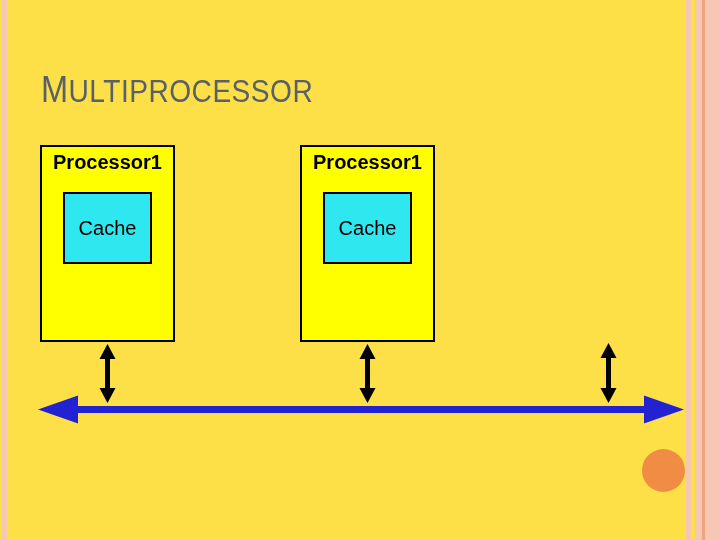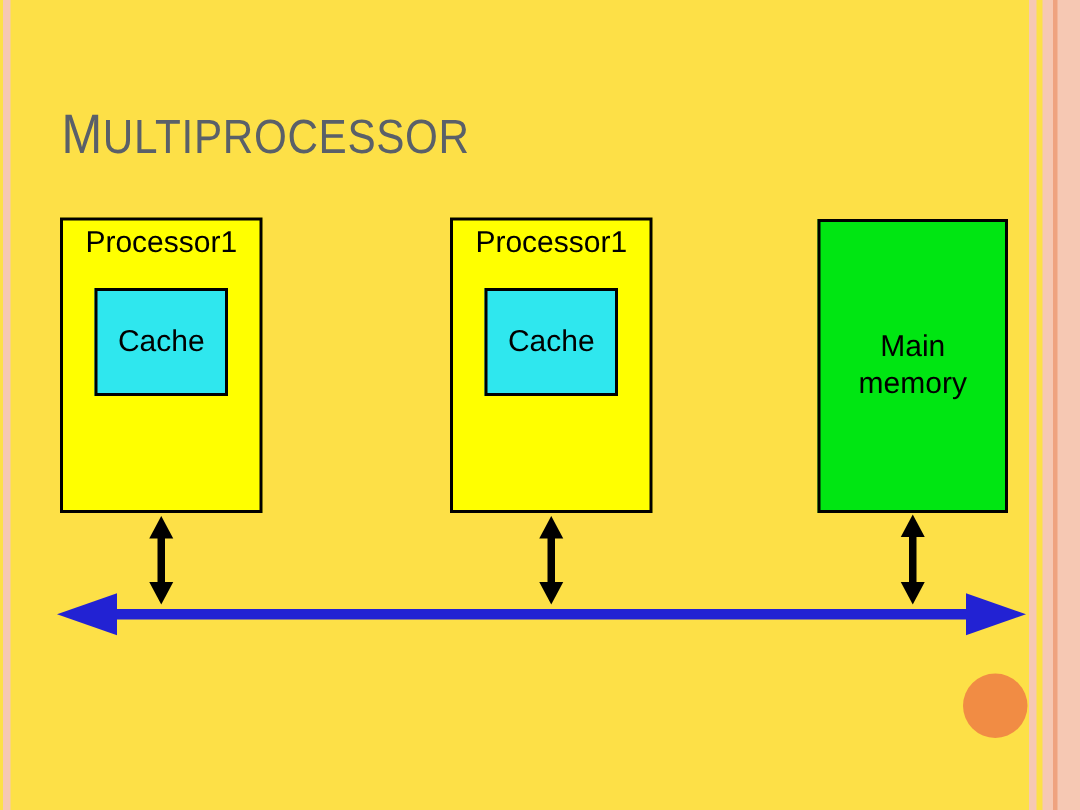--- a/index.html
+++ b/index.html
@@ -57,20 +57,21 @@
     background: var(--processor-fill);
   }
   .processor-1 { left: 40px; }
   .processor-2 { left: 300px; }
   .processor-label {
     display: block;
     text-align: center;
     font-size: 20px;
     color: #000;
     margin-top: 4px;
+    font-weight: bold;
   }
   .cache {
     position: absolute;
     left: 21px;
     top: 45px;
     width: 89px;
     height: 72px;
     background: var(--cache-fill);
     border: 2px solid #000;
     box-sizing: border-box;
@@ -134,23 +135,20 @@
   <div class="box processor processor-1">
     <span class="processor-label">Processor1</span>
     <div class="cache">Cache</div>
   </div>
 
   <div class="box processor processor-2">
     <span class="processor-label">Processor1</span>
     <div class="cache">Cache</div>
   </div>
 
-  <div class="box memory">
-    <div class="memory-label">Main memory</div>
-  </div>
 
   <svg class="arrows" viewBox="0 0 720 540" xmlns="http://www.w3.org/2000/svg">
 
     <g fill="var(--connector-arrow)" stroke="var(--connector-arrow)">
       <line x1="107.5" y1="357" x2="107.5" y2="391" stroke-width="5"></line>
       <polygon points="107.5,344 99.5,359 115.5,359" stroke="none"></polygon>
       <polygon points="107.5,403 99.5,388 115.5,388" stroke="none"></polygon>
     </g>
     <g fill="var(--connector-arrow)" stroke="var(--connector-arrow)">
       <line x1="367.5" y1="357" x2="367.5" y2="391" stroke-width="5"></line>

